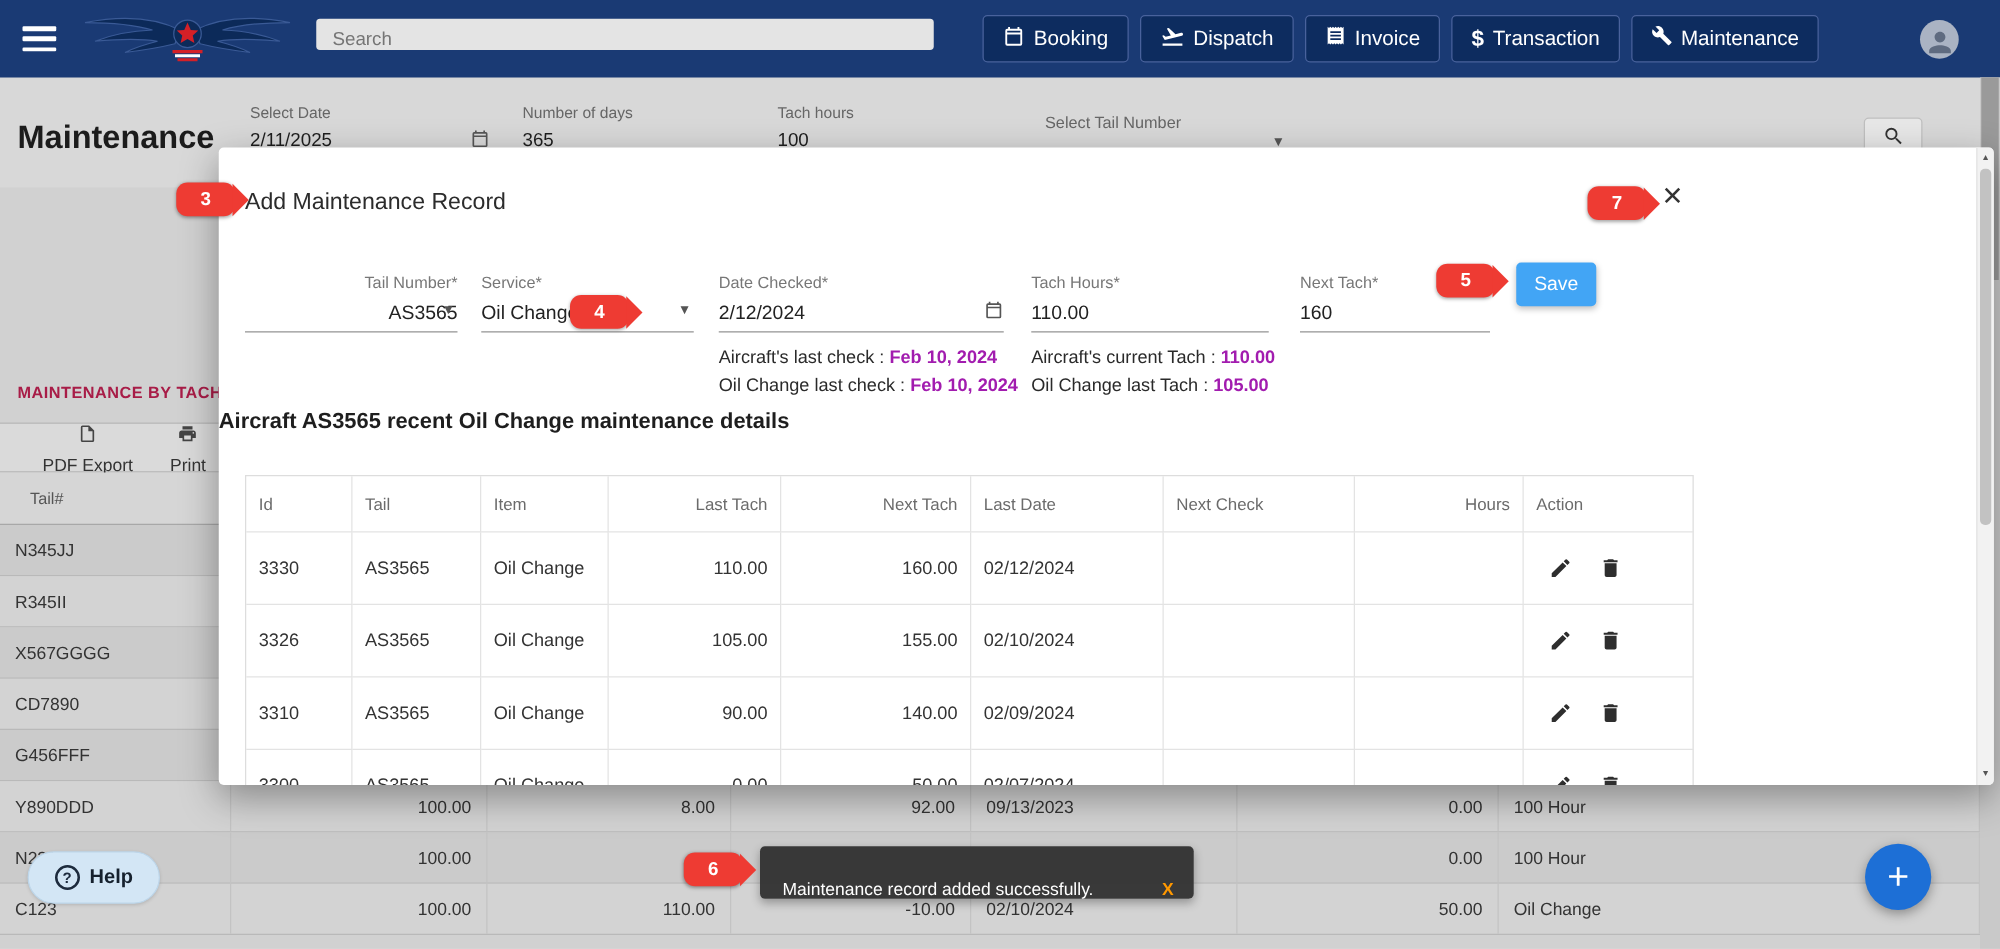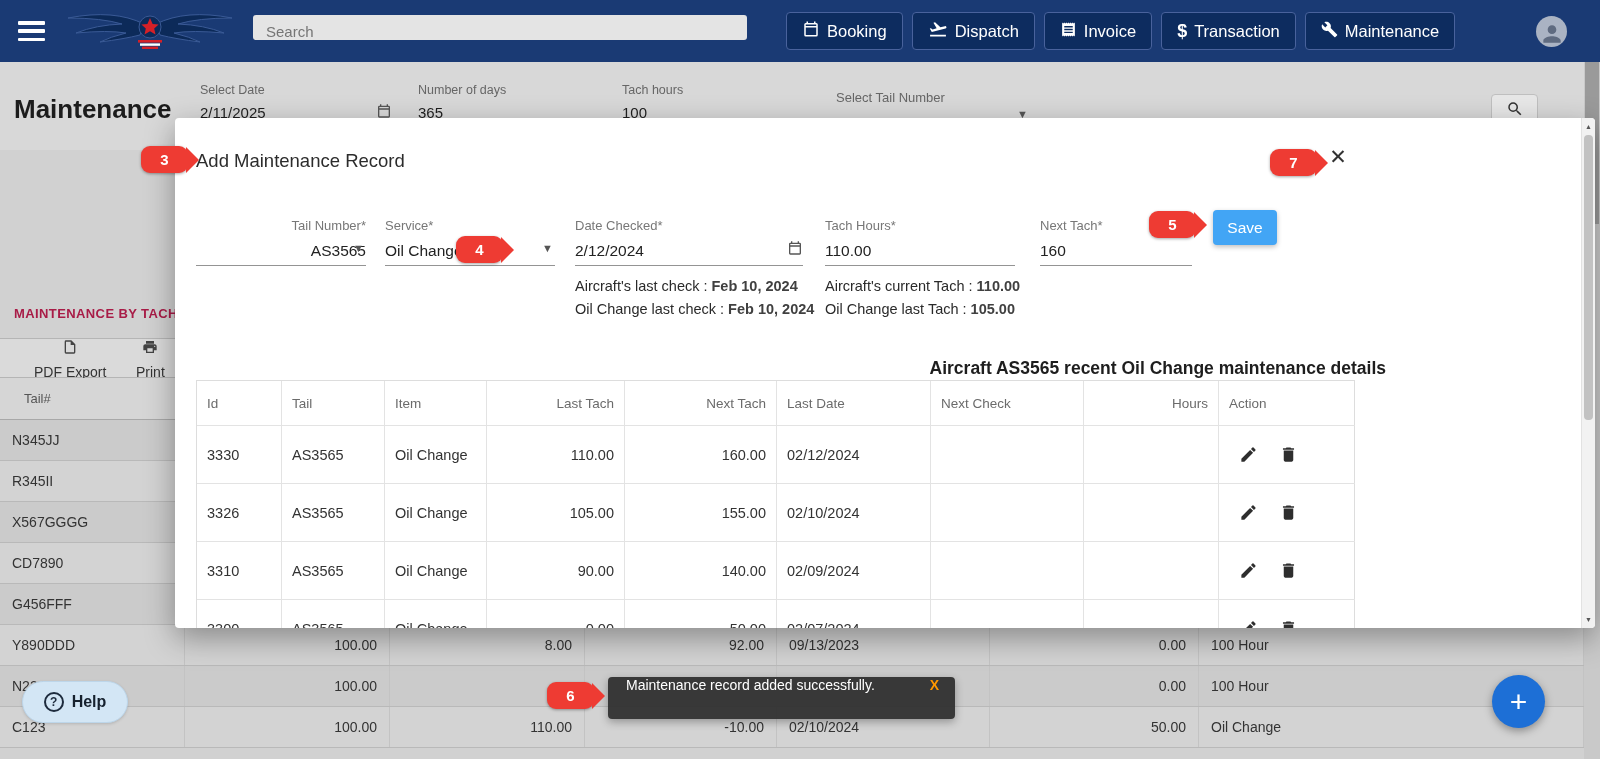--- a/index.html
+++ b/index.html
@@ -56,39 +56,39 @@
   .mfield .mvalue { font-size:15.5px; color:#222; margin-top:9px; }
   .mfield .mcaret { position:absolute; right:2px; top:24px; font-size:11px; color:#555; }
   .mfield .micon { position:absolute; right:0; top:22px; }
   #f-tail { left:21px; width:170px;text-align:right; }
   #f-service { left:210px; width:170px; }
   #f-date { left:400px; width:228px; }
   #f-tach { left:650px; width:190px; }
   #f-next { left:865px; width:152px; }
   #save-btn { position:absolute; left:1038px; top:92px; width:64px; height:35px; background:var(--accent-blue,#42a5f5); color:#fff; border:none; border-radius:4px; font-size:15.5px; font-weight:500; font-family:inherit; cursor:pointer; box-shadow:0 2px 5px rgba(0,0,0,.25); }
   .iline { position:absolute; font-size:14.5px; color:#2a2a2a; white-space:nowrap; }
-  .iline b { font-weight:bold; color:#404040; margin-left:4px; }
-  #mtable-title { position:absolute; left:0; top:240px; width:1211px; text-align:right; font-size:17.5px; font-weight:bold; color:#1e1e1e; }
+  .iline b { font-weight:bold; color:#a21caf; margin-left:4px; }
+  #mtable-title { position:absolute; left:0; top:208px; width:1211px; text-align:left; font-size:17.5px; font-weight:bold; color:#1e1e1e; }
   #mtable { position:absolute; left:21px; top:262px; width:1159px; border:1px solid #ddd; }
   .mrow { display:grid; grid-template-columns:85px 103px 102px 138px 152px 154px 153px 135px 136px; }
   .mrow.mh > div { height:45px; font-size:13.5px; color:#6b6b6b; }
   .mrow.md > div { height:58px; font-size:14.5px; color:#333; }
   .mrow > div { padding:0 10px; display:flex; align-items:center; border-right:1px solid #e3e3e3; border-bottom:1px solid #e3e3e3; overflow:hidden; white-space:nowrap; }
   .mrow > div:last-child { border-right:none; }
   .action-cell { gap:18px; padding-left:18px !important; }
   .icon-btn { width:22px; height:22px; display:flex; align-items:center; justify-content:center; cursor:pointer; }
   .mscroll { position:absolute; right:0; top:0; width:14px; height:510px; background:#f2f2f2; border-left:1px solid #e2e2e2; }
   .mscroll .sarr { position:absolute; left:0; width:13px; height:15px; display:flex; align-items:center; justify-content:center; font-size:7px; color:#555; cursor:pointer; }
   .mscroll .up { top:1px; } .mscroll .down { bottom:1px; }
   .mthumb { position:absolute; left:2px; top:17px; width:9px; height:285px; background:#c2c2c2; border-radius:4px; cursor:pointer; }
 
   
   .annot { position:absolute; width:47px; height:27px; background:var(--annotation-red,#ee3b33); border-radius:9px; color:#fff; font-weight:bold; font-size:15px; display:flex; align-items:center; justify-content:center; z-index:40; box-shadow:0 1px 3px rgba(0,0,0,.35); }
   .annot::after { content:""; position:absolute; left:100%; top:50%; transform:translateY(-50%); margin-left:-2px; border:13px solid transparent; border-right-width:0; border-left:13px solid var(--annotation-red,#ee3b33); }
-  #snackbar { position:absolute; left:608px; top:677px; width:347px; height:42px; background:rgba(50,50,50,.96); border-radius:4px; display:flex; align-items:flex-start; z-index:20; box-shadow:0 3px 8px rgba(0,0,0,.3); }
+  #snackbar { position:absolute; left:608px; top:677px; width:347px; height:42px; background:rgba(50,50,50,.96); border-radius:4px; display:flex; align-items:flex-end; z-index:20; box-shadow:0 3px 8px rgba(0,0,0,.3); }
   #snackbar .msg { flex:1; padding-left:18px; font-size:14px; color:#fff; }
   #snackbar .dismiss { padding:0 16px; font-size:14px; font-weight:bold; color:var(--snackbar-x,#ff9800); cursor:pointer; }
   #help-btn { position:absolute; left:22px; top:681px; width:106px; height:42px; border-radius:21px; background:#d3e6f5; border:1px solid #bdd6ea; display:flex; align-items:center; justify-content:center; gap:8px; z-index:20; cursor:pointer; box-shadow:0 1px 3px rgba(0,0,0,.15); }
   #help-btn .qcircle { width:20px; height:20px; border:2px solid #1d2b3d; border-radius:50%; display:flex; align-items:center; justify-content:center; font-size:12px; font-weight:bold; color:#1d2b3d; }
   #help-btn .hlabel { font-size:16px; font-weight:bold; color:#16212e; }
   #fab { position:absolute; left:1492px; top:675px; width:53px; height:53px; border-radius:50%; background:var(--fab-blue,#1d6fd6); color:#fff; display:flex; align-items:center; justify-content:center; font-size:30px; font-weight:300; z-index:20; cursor:pointer; box-shadow:0 3px 9px rgba(0,0,0,.35); }
   #vscroll { position:absolute; right:0; top:62px; width:16px; height:697px; background:#c9c9c9; z-index:6; }
   #vthumb { position:absolute; top:0; left:1px; width:14px; height:162px; background:#9a9a9a; cursor:pointer; }
 </style>
 </head>

